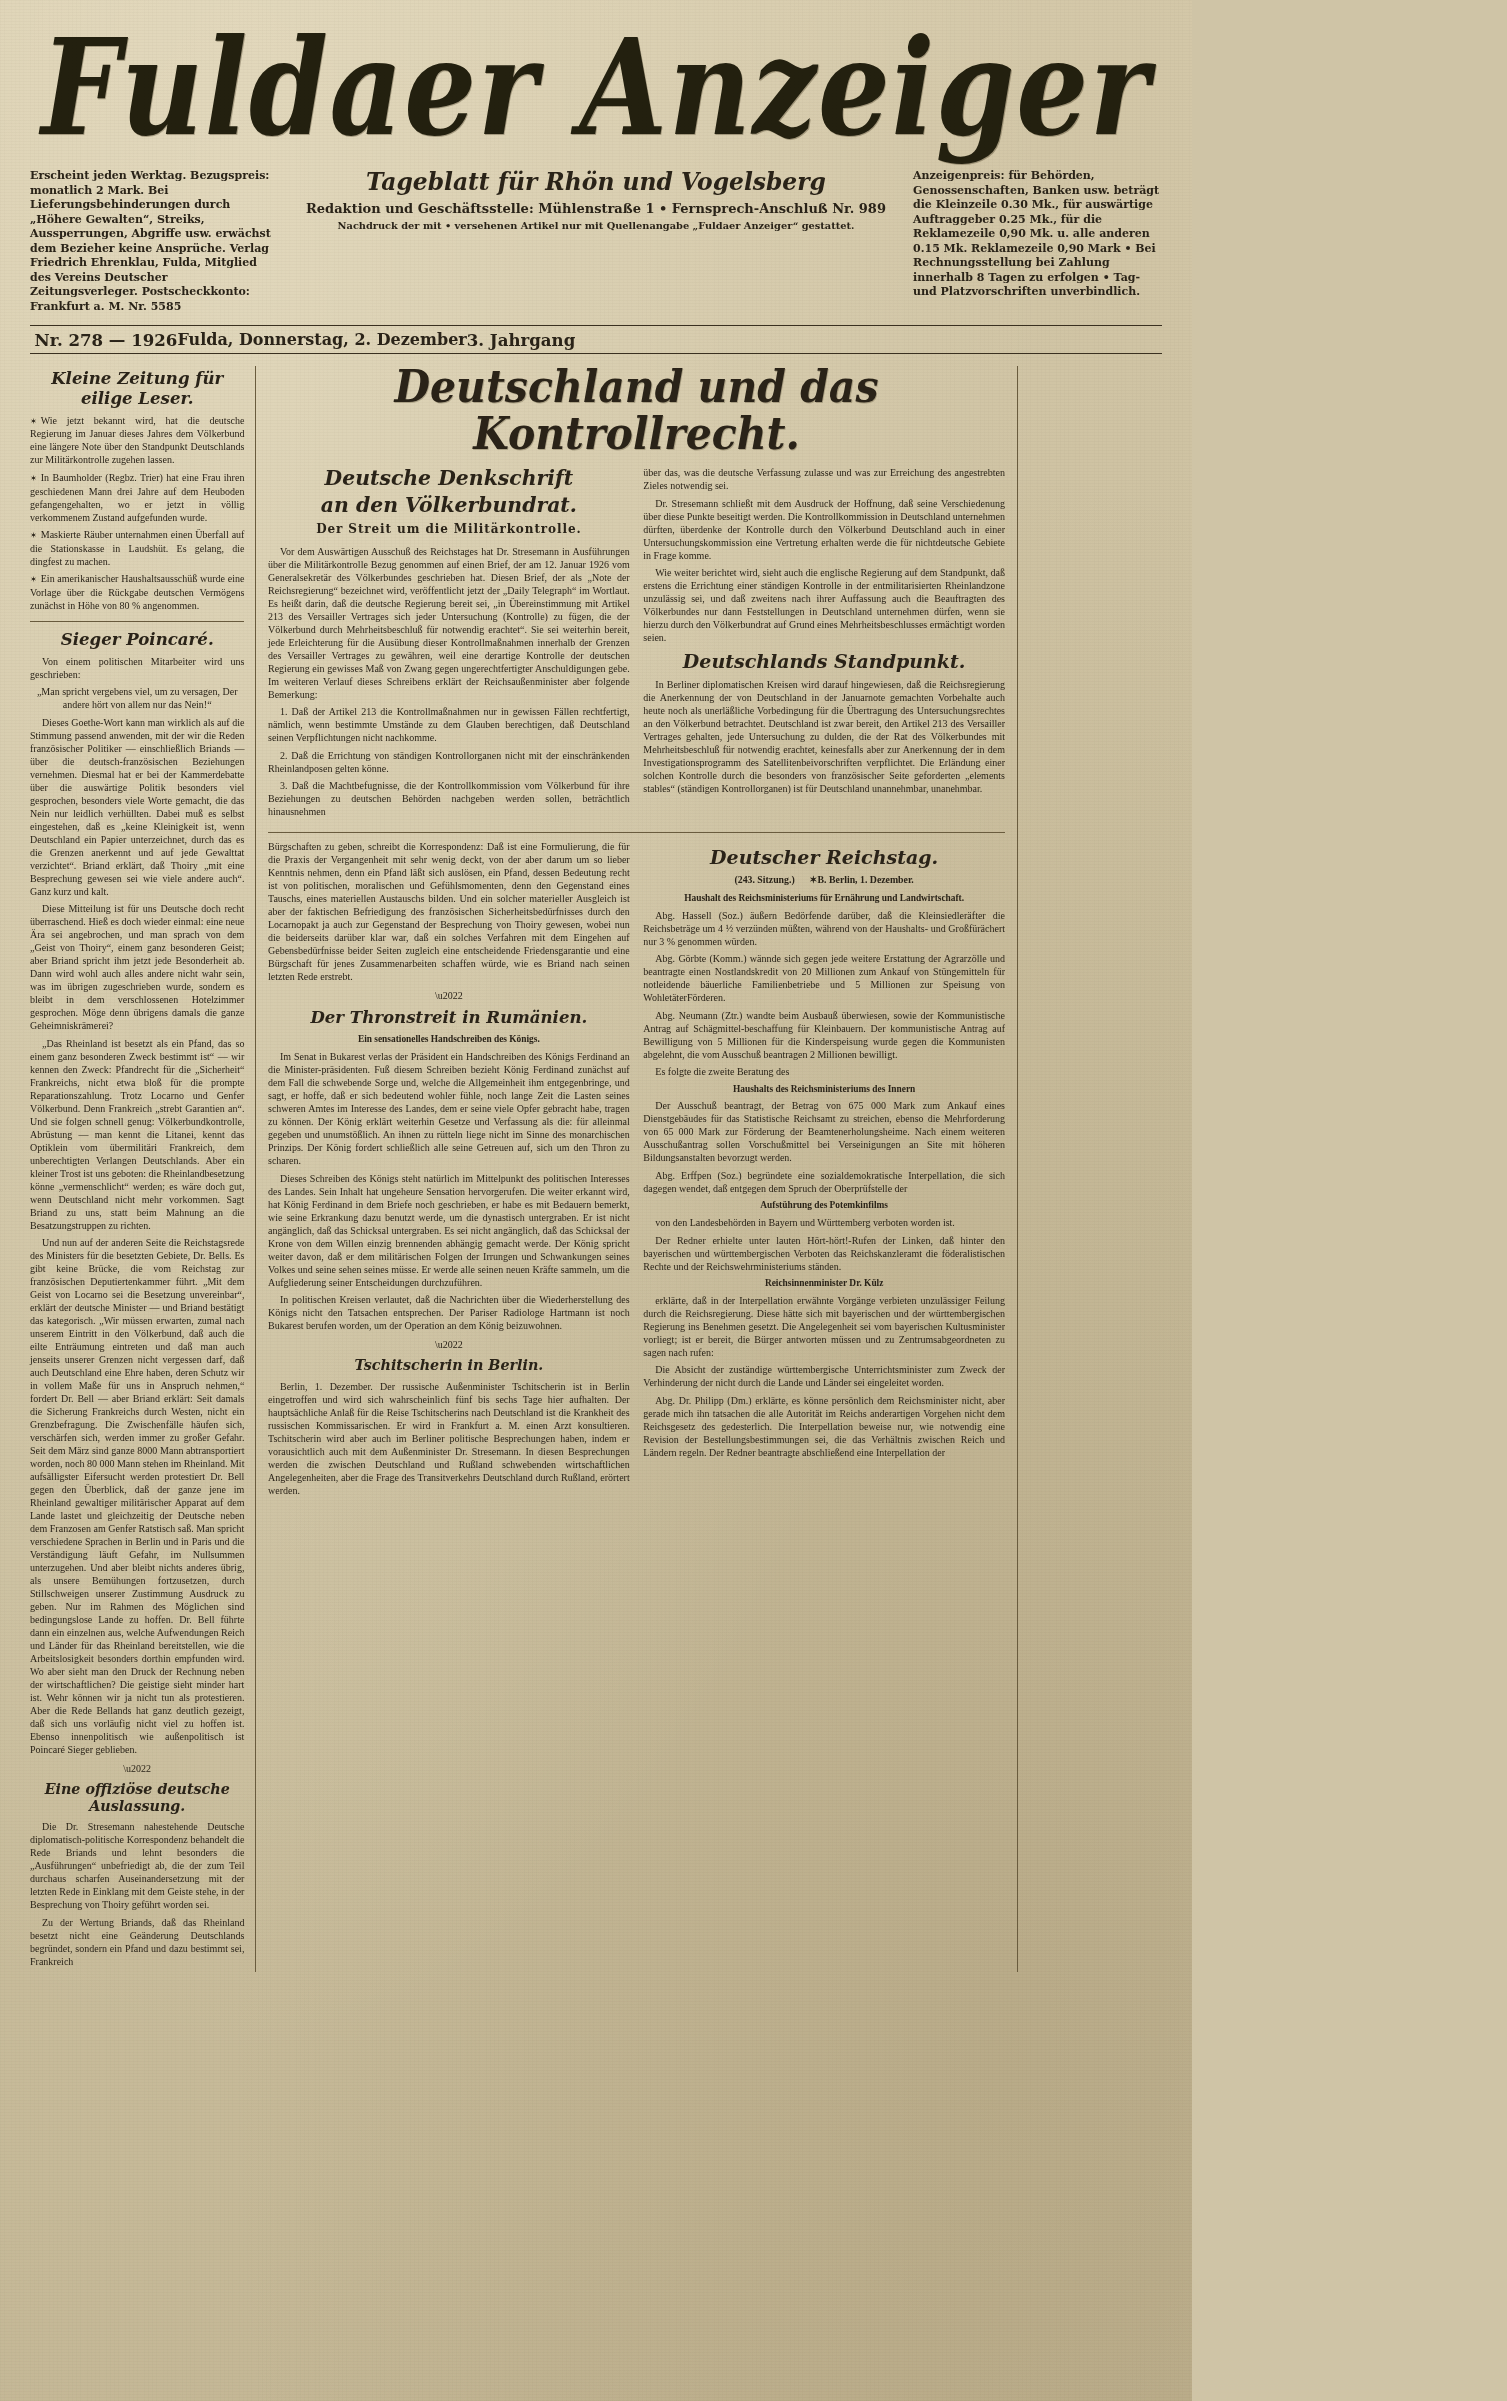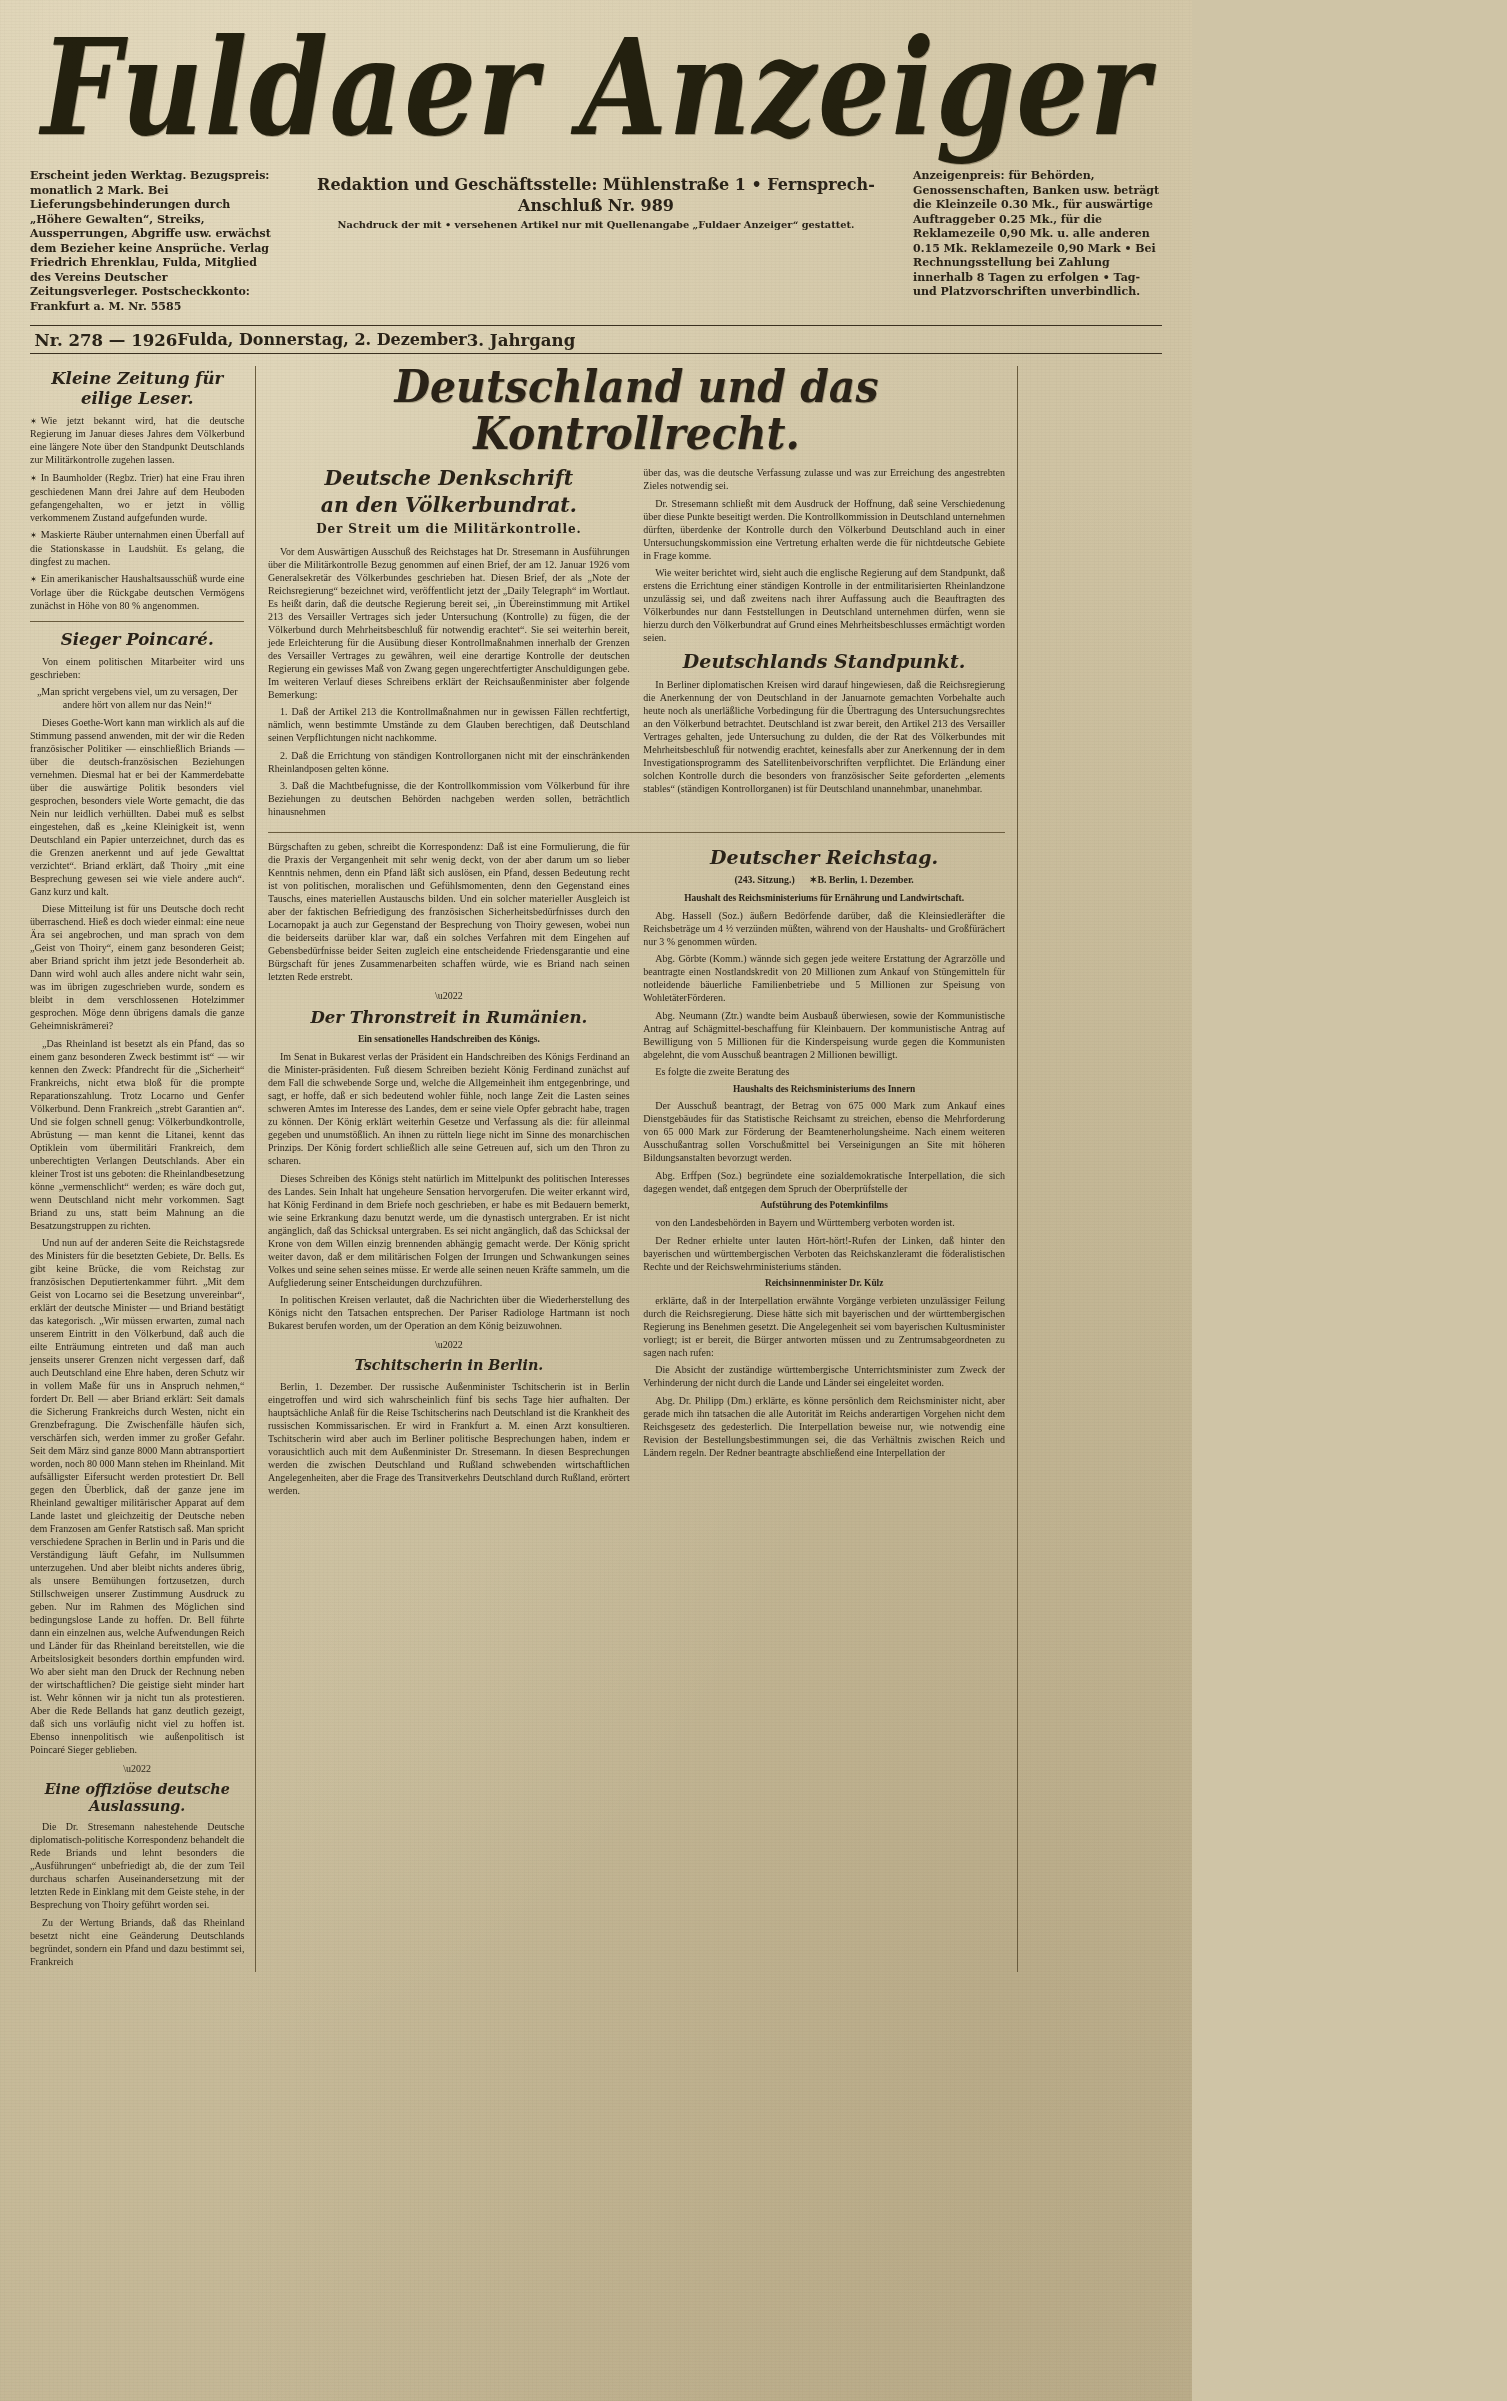--- a/index.html
+++ b/index.html
@@ -64,21 +64,21 @@
     font-family:"DejaVu Serif", serif;
   }
   .head-right { text-align:left; }
   .head-center {
     flex:1;
     text-align:center;
     font-family:"DejaVu Serif", serif;
   }
   .hc1 { font-size:23.4px; font-weight:bold; font-style:italic; line-height:1.12; }
   .hc2 { font-size:22px; font-weight:bold; font-style:italic; line-height:1.15; margin-top:1.5px;}
-  .hc3 { font-size:16px; font-weight:bold; margin-top:6px; line-height:1.3;}
+  .hc3 { font-size:13px; font-weight:bold; margin-top:6px; line-height:1.3;}
   .hc4 { font-size:9.8px; font-weight:bold; margin-top:2.3px; }
   .rule-row {
     display:flex;
     align-items:center;
     border-top:1.5px solid #3a3020;
     border-bottom:1.5px solid #3a3020;
     margin-top:10.6px;
     padding:3.8px 4.5px;
     font-family:"DejaVu Serif", serif;
     font-weight:bold;
@@ -156,20 +156,21 @@
 </head>
 <body>
 
 <div class="page">
 
   <div class="masthead">
     <div class="masthead-title">Fuldaer Anzeiger</div>
     <div class="head-cols">
       <div class="head-left">Erscheint jeden Werktag. Bezugspreis: monatlich 2 Mark. Bei Lieferungsbehinderungen durch „Höhere Gewalten“, Streiks, Aussperrungen, Abgriffe usw. erwächst dem Bezieher keine Ansprüche. Verlag Friedrich Ehrenklau, Fulda, Mitglied des Vereins Deutscher Zeitungsverleger. Postscheckkonto: Frankfurt a. M. Nr. 5585</div>
       <div class="head-center">
+        <div class="hc1">Tageblatt für Rhön und Vogelsberg</div>
         <div class="hc3">Redaktion und Geschäftsstelle: Mühlenstraße 1 • Fernsprech-Anschluß Nr. 989</div>
         <div class="hc4">Nachdruck der mit • versehenen Artikel nur mit Quellenangabe „Fuldaer Anzeiger“ gestattet.</div>
       </div>
       <div class="head-right">Anzeigenpreis: für Behörden, Genossenschaften, Banken usw. beträgt die Kleinzeile 0.30 Mk., für auswärtige Auftraggeber 0.25 Mk., für die Reklamezeile 0,90 Mk. u. alle anderen 0.15 Mk. Reklamezeile 0,90 Mark • Bei Rechnungsstellung bei Zahlung innerhalb 8 Tagen zu erfolgen • Tag- und Platzvorschriften unverbindlich.</div>
     </div>
     <div class="rule-row">
       <div>Nr. 278 — 1926</div>
       <div class="mid">Fulda, Donnerstag, 2. Dezember</div>
       <div>3. Jahrgang</div>
     </div>

